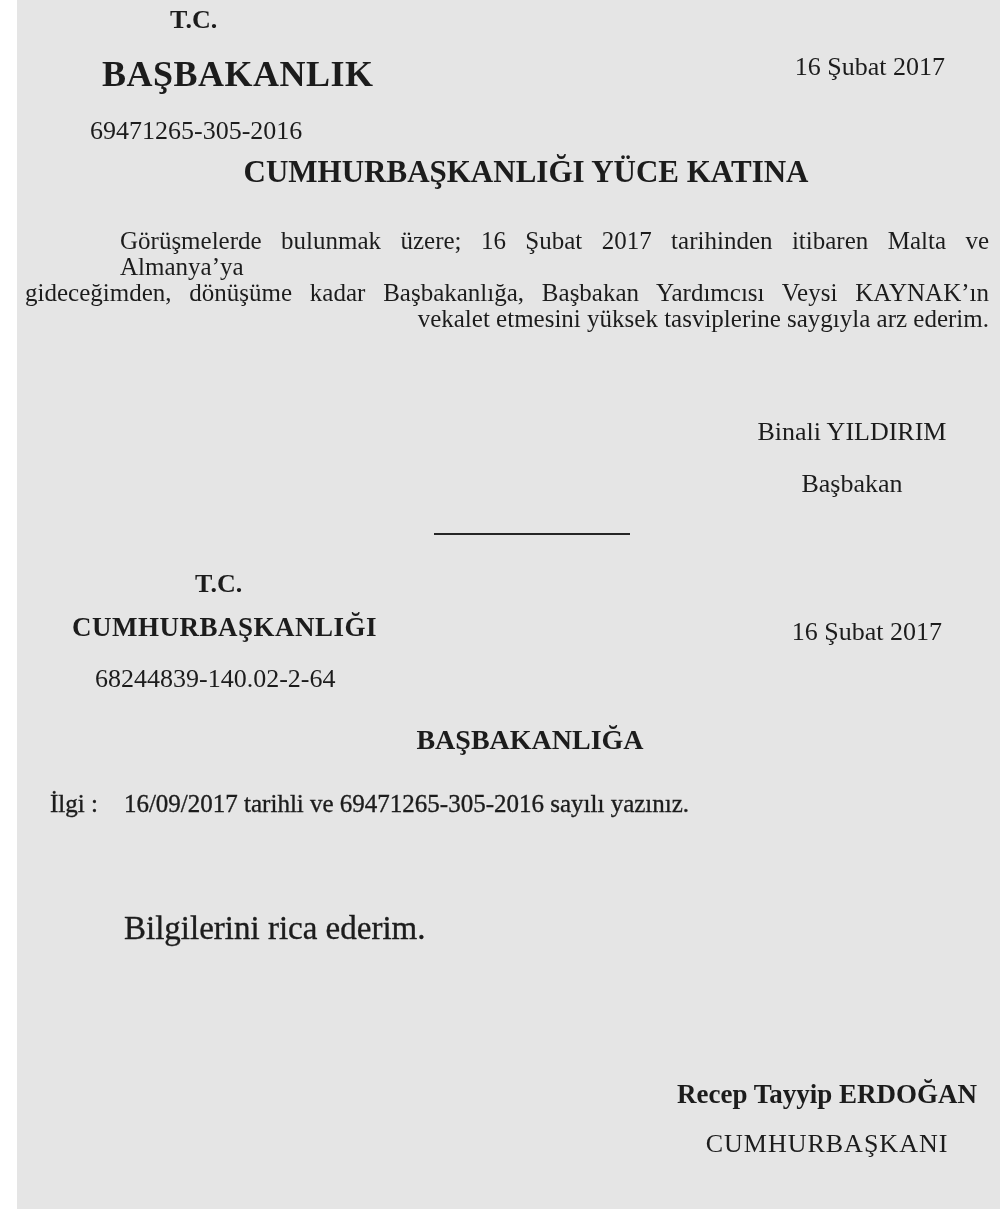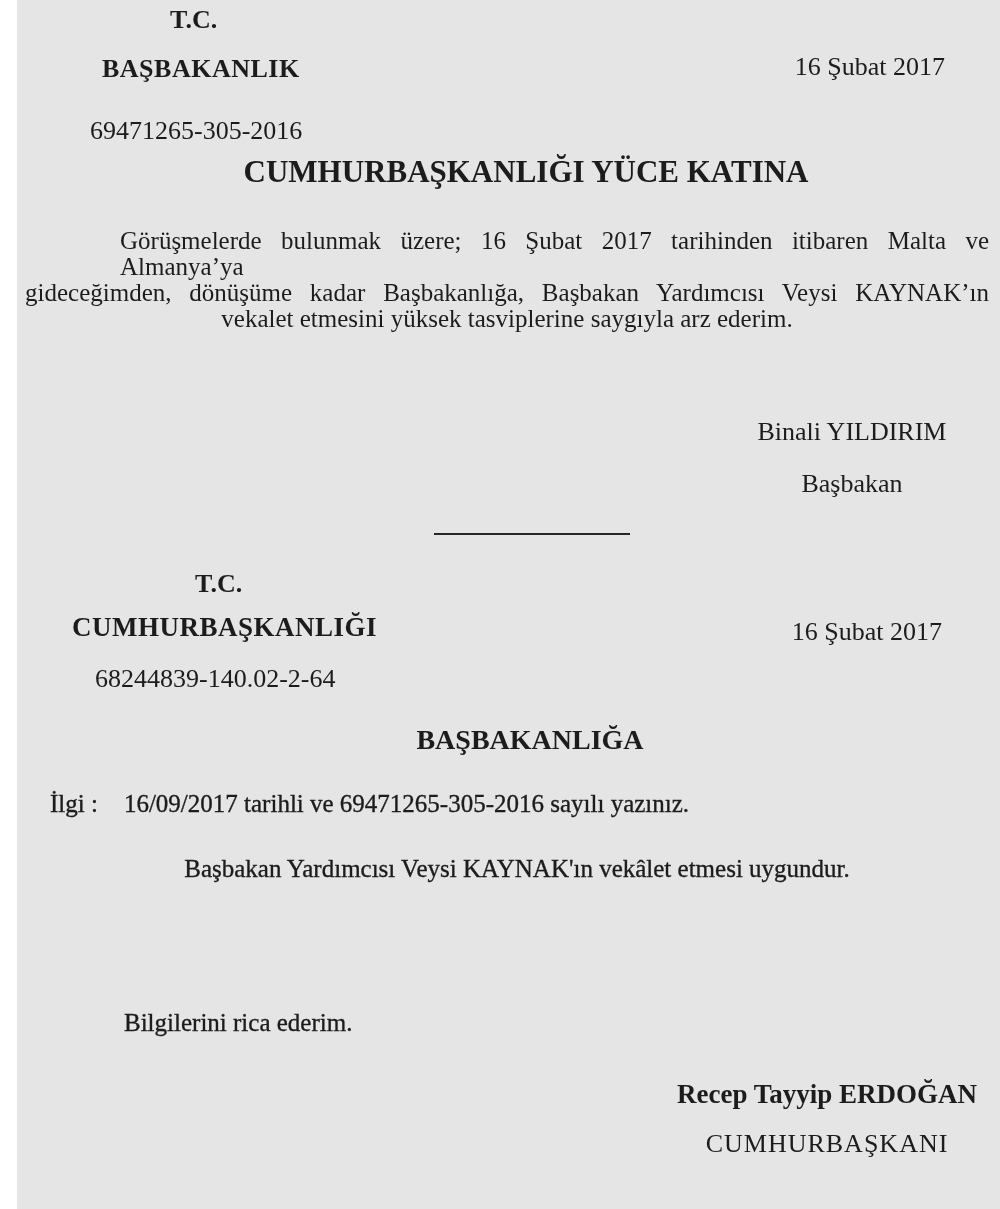--- a/index.html
+++ b/index.html
@@ -13,52 +13,52 @@
     overflow:hidden;
     margin-left:17px;
   }
   .abs{position:absolute;line-height:1;white-space:nowrap;}
   .b{font-weight:bold;}
   
   .heavy{-webkit-text-stroke:0.35px currentColor;}
 
   
   .tc1{top:7px;left:153px;font-size:26px;}
-  .org1{top:56px;left:85px;font-size:26px;letter-spacing:0.5px;}
+  .org1{top:56px;left:85px;font-size:36px;letter-spacing:0.5px;}
   .date1{top:54px;right:72px;font-size:26px;}
   .num1{top:118px;left:73px;font-size:26px;}
   .head1{top:156px;left:0;right:0;text-align:center;transform:translateX(9px);
          font-size:31px;white-space:nowrap;line-height:1;position:absolute;font-weight:bold;}
 
   
   .para{position:absolute;font-size:25px;line-height:26px;}
   .para1{top:228px;left:8px;right:28px;}
   .para2{top:856px;left:30px;right:30px;}
   .jline{text-align:justify;text-align-last:justify;}
-  .lline{text-align:center;}
+  .lline{text-align:right;}
   .indent1{padding-left:95px;}
   .indent2{padding-left:80px;}
 
   
   .sig1{left:635px;width:400px;text-align:center;}
   .sig1name{top:419px;font-size:26px;}
   .sig1title{top:471px;font-size:26px;}
   .divider{position:absolute;top:533px;left:417px;width:196px;border-top:2px solid #262626;}
 
   
   .tc2{top:571px;left:178px;font-size:26px;}
   .org2{top:614px;left:55px;font-size:27px;letter-spacing:0.5px;}
   .date2{top:619px;right:75px;font-size:26px;}
   .num2{top:666px;left:78px;font-size:26px;text-align:right;}
   .head2{top:726px;left:0;right:0;text-align:center;transform:translateX(13px);
          font-size:28px;white-space:nowrap;line-height:1;position:absolute;font-weight:bold;}
 
   .ilgi{top:791px;left:33px;font-size:25px;}
   .ilgi .lbl{display:inline-block;margin-right:26px;}
-  .closing{top:1010px;left:107px;font-size:25px;}
+  .closing{top:912px;left:107px;font-size:33px;}
 
   .sig2{left:610px;width:400px;text-align:center;}
   .sig2name{top:1081px;font-size:27px;}
   .sig2title{top:1131px;font-size:26px;letter-spacing:1px;}
 </style>
 </head>
 <body>
 
 <div class="page">
 
@@ -86,21 +86,20 @@
     <div class="abs b org2">CUMHURBAŞKANLIĞI</div>
     <div class="abs date2">16 Şubat 2017</div>
     <div class="abs num2">68244839-140.02-2-64</div>
     <div class="head2">BAŞBAKANLIĞA</div>
 
     <div class="abs ilgi heavy">
       <span class="lbl">İlgi :</span><span>16/09/2017 tarihli ve 69471265-305-2016 sayılı yazınız.</span>
     </div>
 
     <div class="para para2 heavy">
-      <div class="lline">Başbakan Yardımcısı Veysi KAYNAK'ın vekâlet etmesi uygundur.</div>
     </div>
 
     <div class="abs closing heavy">Bilgilerini rica ederim.</div>
 
     <div class="abs b sig2 sig2name">Recep Tayyip ERDOĞAN</div>
     <div class="abs sig2 sig2title">CUMHURBAŞKANI</div>
   </section>
 
 </div>
 

